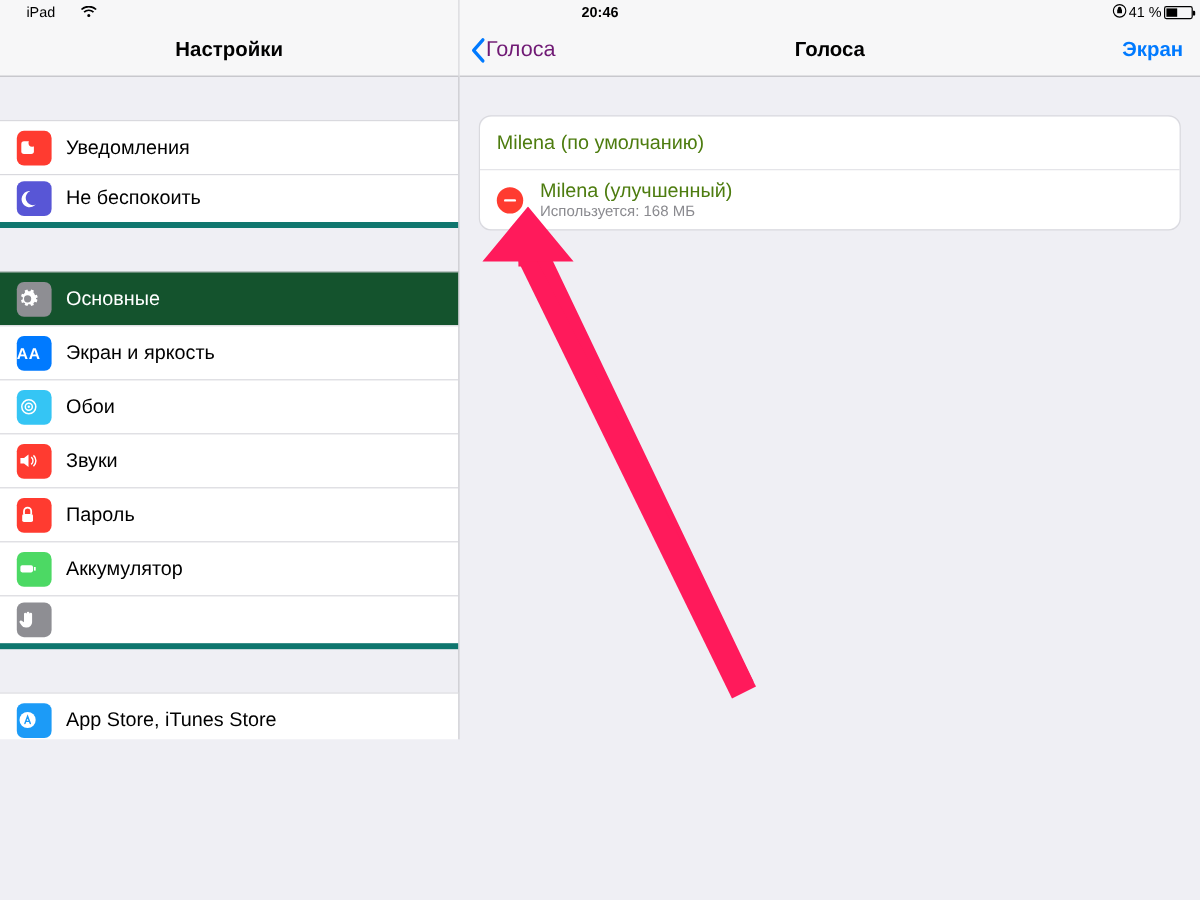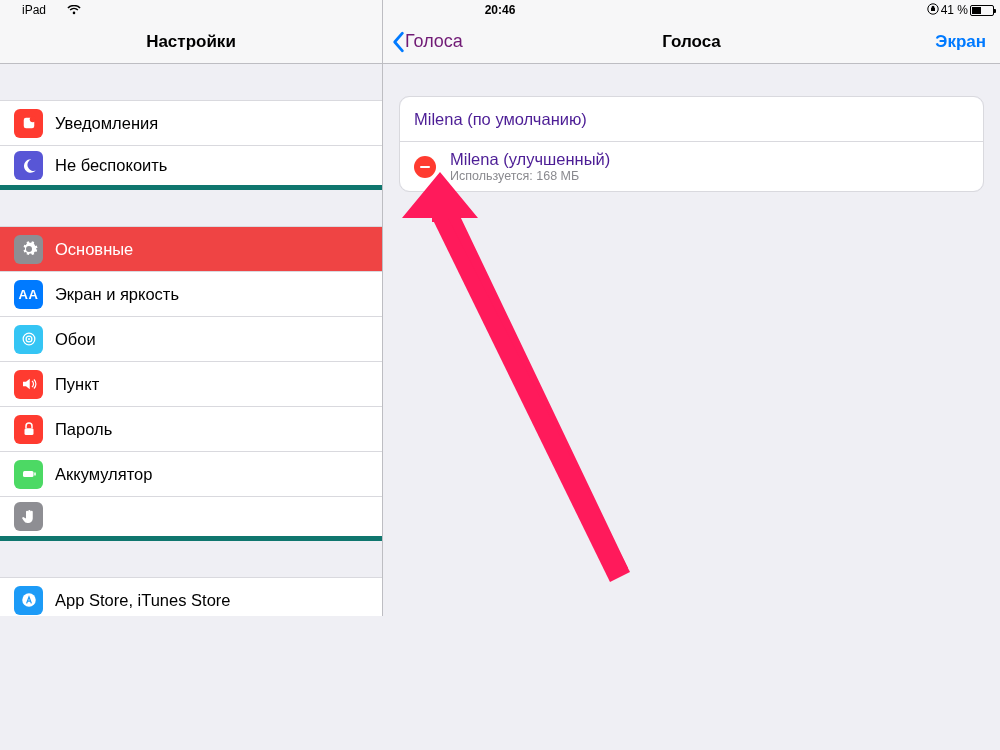--- a/index.html
+++ b/index.html
@@ -23,22 +23,22 @@
   .nav-back { position:absolute; left:8px; display:flex; align-items:center; color:#701a75; font-size:18px; cursor:pointer;justify-content:space-between; }
   .nav-done { position:absolute; right:14px; color:#007aff; font-size:17px; font-weight:600; cursor:pointer; }
   .detail .nav-title { position:absolute; left:50%; transform:translateX(-50%); }
 
   .content { flex:1; overflow:hidden; }
 
   .group { margin-top:36px; }
   .cell { height:45px; background:#fff; display:flex; align-items:center; padding:12px 14px; position:relative; border-top:1px solid #d9d9de; cursor:pointer; }
   .cell:last-child { border-bottom:5px solid #0f766e; }
   .group .cell:first-of-type { border-top:1px solid #d9d9de; }
-  .cell.selected { background:#ef4444; color:#fff; }
-  .cell .icon { width:29px; height:29px; border-radius:6px; margin-right:12px; display:flex; align-items:center; justify-content:center; flex:0 0 29px; }
+  .cell.selected { background:#14532d; color:#fff; }
+  .cell .icon { width:29px; height:29px; border-radius:6px; margin-right:12px; display:flex; align-items:center; flex:0 0 29px; }
   .cell .label { font-size:16.5px; }
 
   .icon-white-svg svg { width:18px; height:18px; fill:#fff; }
   .icon-red   { background:#ff3b30; }
   .icon-grey  { background:#8e8e93; }
   .icon-purple{ background:#5856d6; }
   .icon-blue  { background:#007aff; }
   .icon-lock  { background:#ff3b30; }
   .icon-green { background:#4cd964; }
   .icon-hand  { background:#8e8e93; }
@@ -49,21 +49,21 @@
   
   .dgroup { margin:32px 16px 0 16px; }
   .dgroup-header { font-size:12px; color:#6d6d72; padding:0 0 8px 12px; letter-spacing:.3px; }
   .dcell { background:#fff; min-height:44px; display:flex; align-items:center; padding:8px 14px; position:relative; border-top:1px solid #d9d9de; }
   .dcell:first-of-type { border-top:none; border-top-left-radius:10px; border-top-right-radius:10px; }
   .dcell:last-of-type { border-bottom-left-radius:10px; border-bottom-right-radius:10px; }
   .dlist { border:1px solid #d9d9de; border-radius:10px; overflow:hidden; }
   .minus { width:22px; height:22px; border-radius:50%; background:#ff3b30; display:flex; align-items:center; justify-content:center; margin-right:14px; flex:0 0 22px; }
   .minus:before { content:""; width:10px; height:2px; background:#fff; border-radius:1px; }
   .dcell .dtext { display:flex; flex-direction:column; }
-  .dcell .dlabel { font-size:16.5px; color:#4c1d95; }
+  .dcell .dlabel { font-size:16.5px; color:#4d7c0f; }
   .dcell .dsub { font-size:12.5px; color:#8a8a8f; }
 
   
   .annot { position:absolute; left:378px; top:172px; width:320px; height:420px; pointer-events:none; z-index:40; }
 
   
   .acct-blur { display:inline-block; width:120px; height:12px; background:linear-gradient(90deg,#bfbfc4,#e2e2e6,#bfbfc4); filter:blur(1px); border-radius:2px; }
 
   .icloud-cell { height:52px; }
   .icloud-cell .text { display:flex; flex-direction:column; }
@@ -148,21 +148,21 @@
           </span>
           <span class="label">Обои</span>
         </div>
         <div class="cell">
           <span class="icon icon-red icon-white-svg">
             <svg viewBox="0 0 24 24">
                 <path fill="#fff" d="M4 9h4l5-4v14l-5-4H4z"></path>
                 <path fill="none" stroke="#fff" stroke-width="1.6" d="M16 8a5 5 0 010 8M18.5 6a8 8 0 010 12"></path>
               </svg>
           </span>
-          <span class="label">Пункт</span>
+          <span class="label">Звуки</span>
         </div>
         <div class="cell">
           <span class="icon icon-lock icon-white-svg">
             <svg viewBox="0 0 24 24">
                 <rect x="6" y="11" width="12" height="9" rx="2" fill="#fff"></rect>
                 <path d="M8 11V8a4 4 0 018 0v3" fill="none" stroke="#fff" stroke-width="2"></path>
               </svg>
           </span>
           <span class="label">Пароль</span>
         </div>

